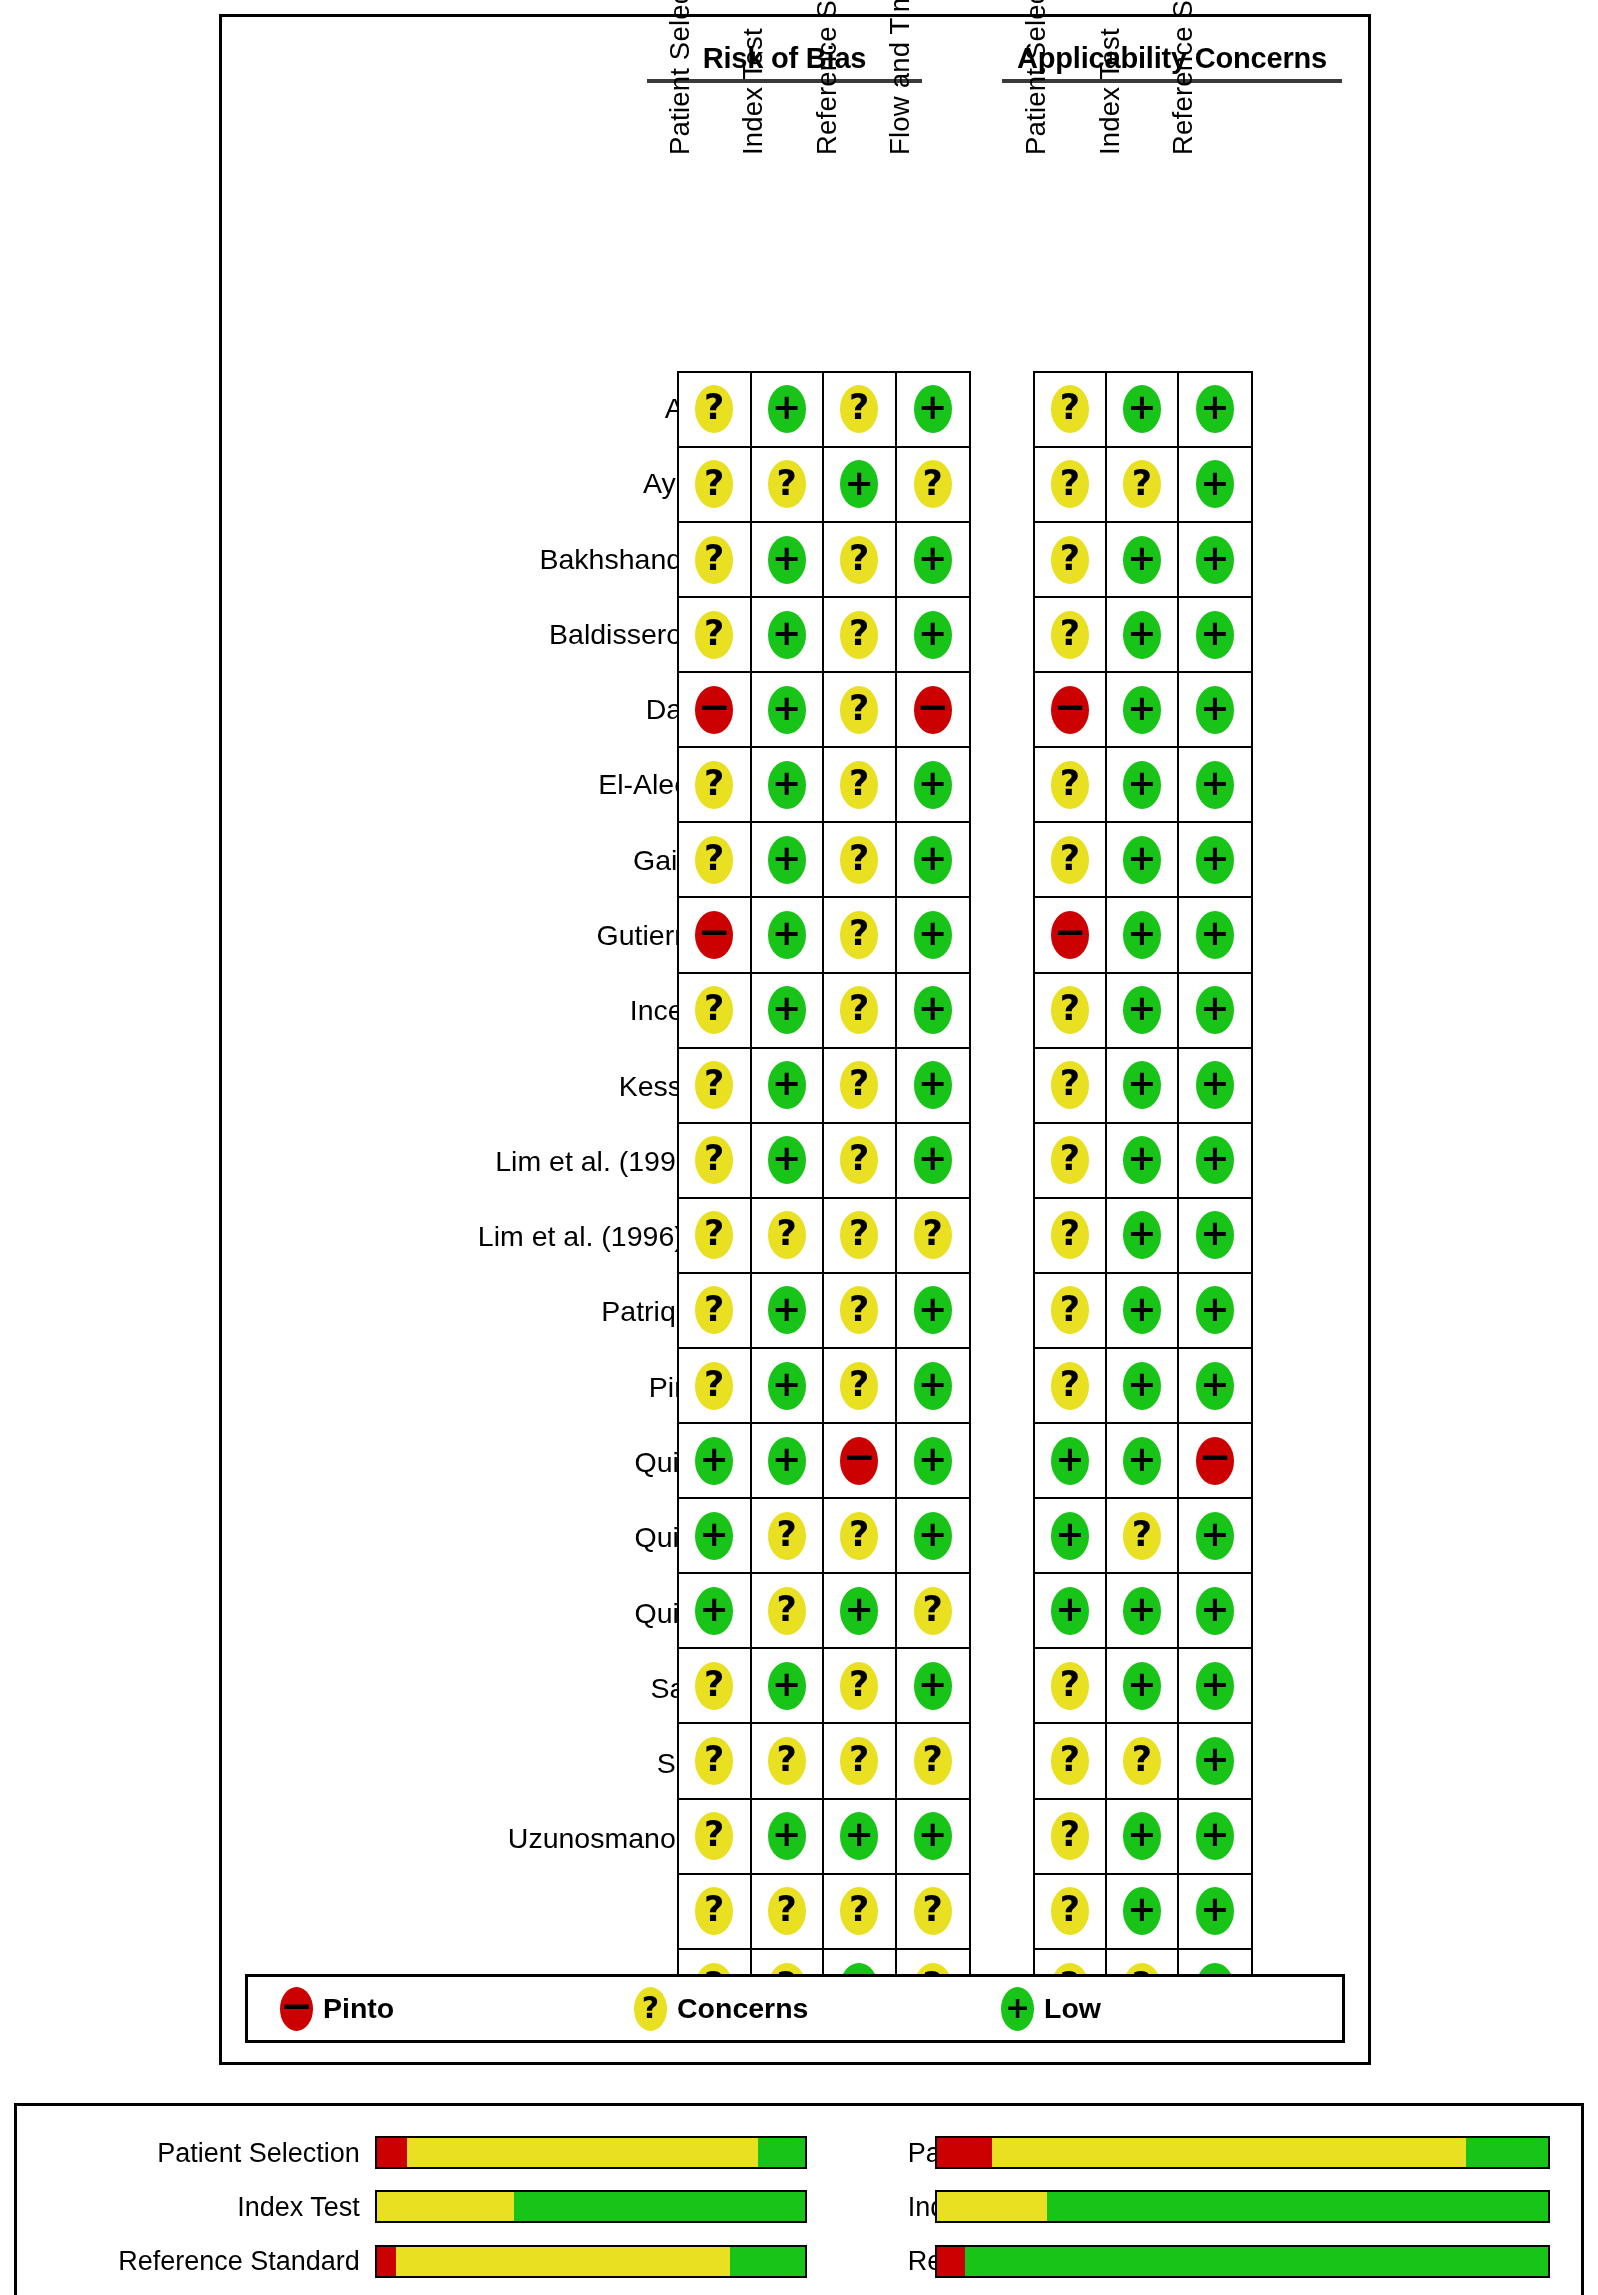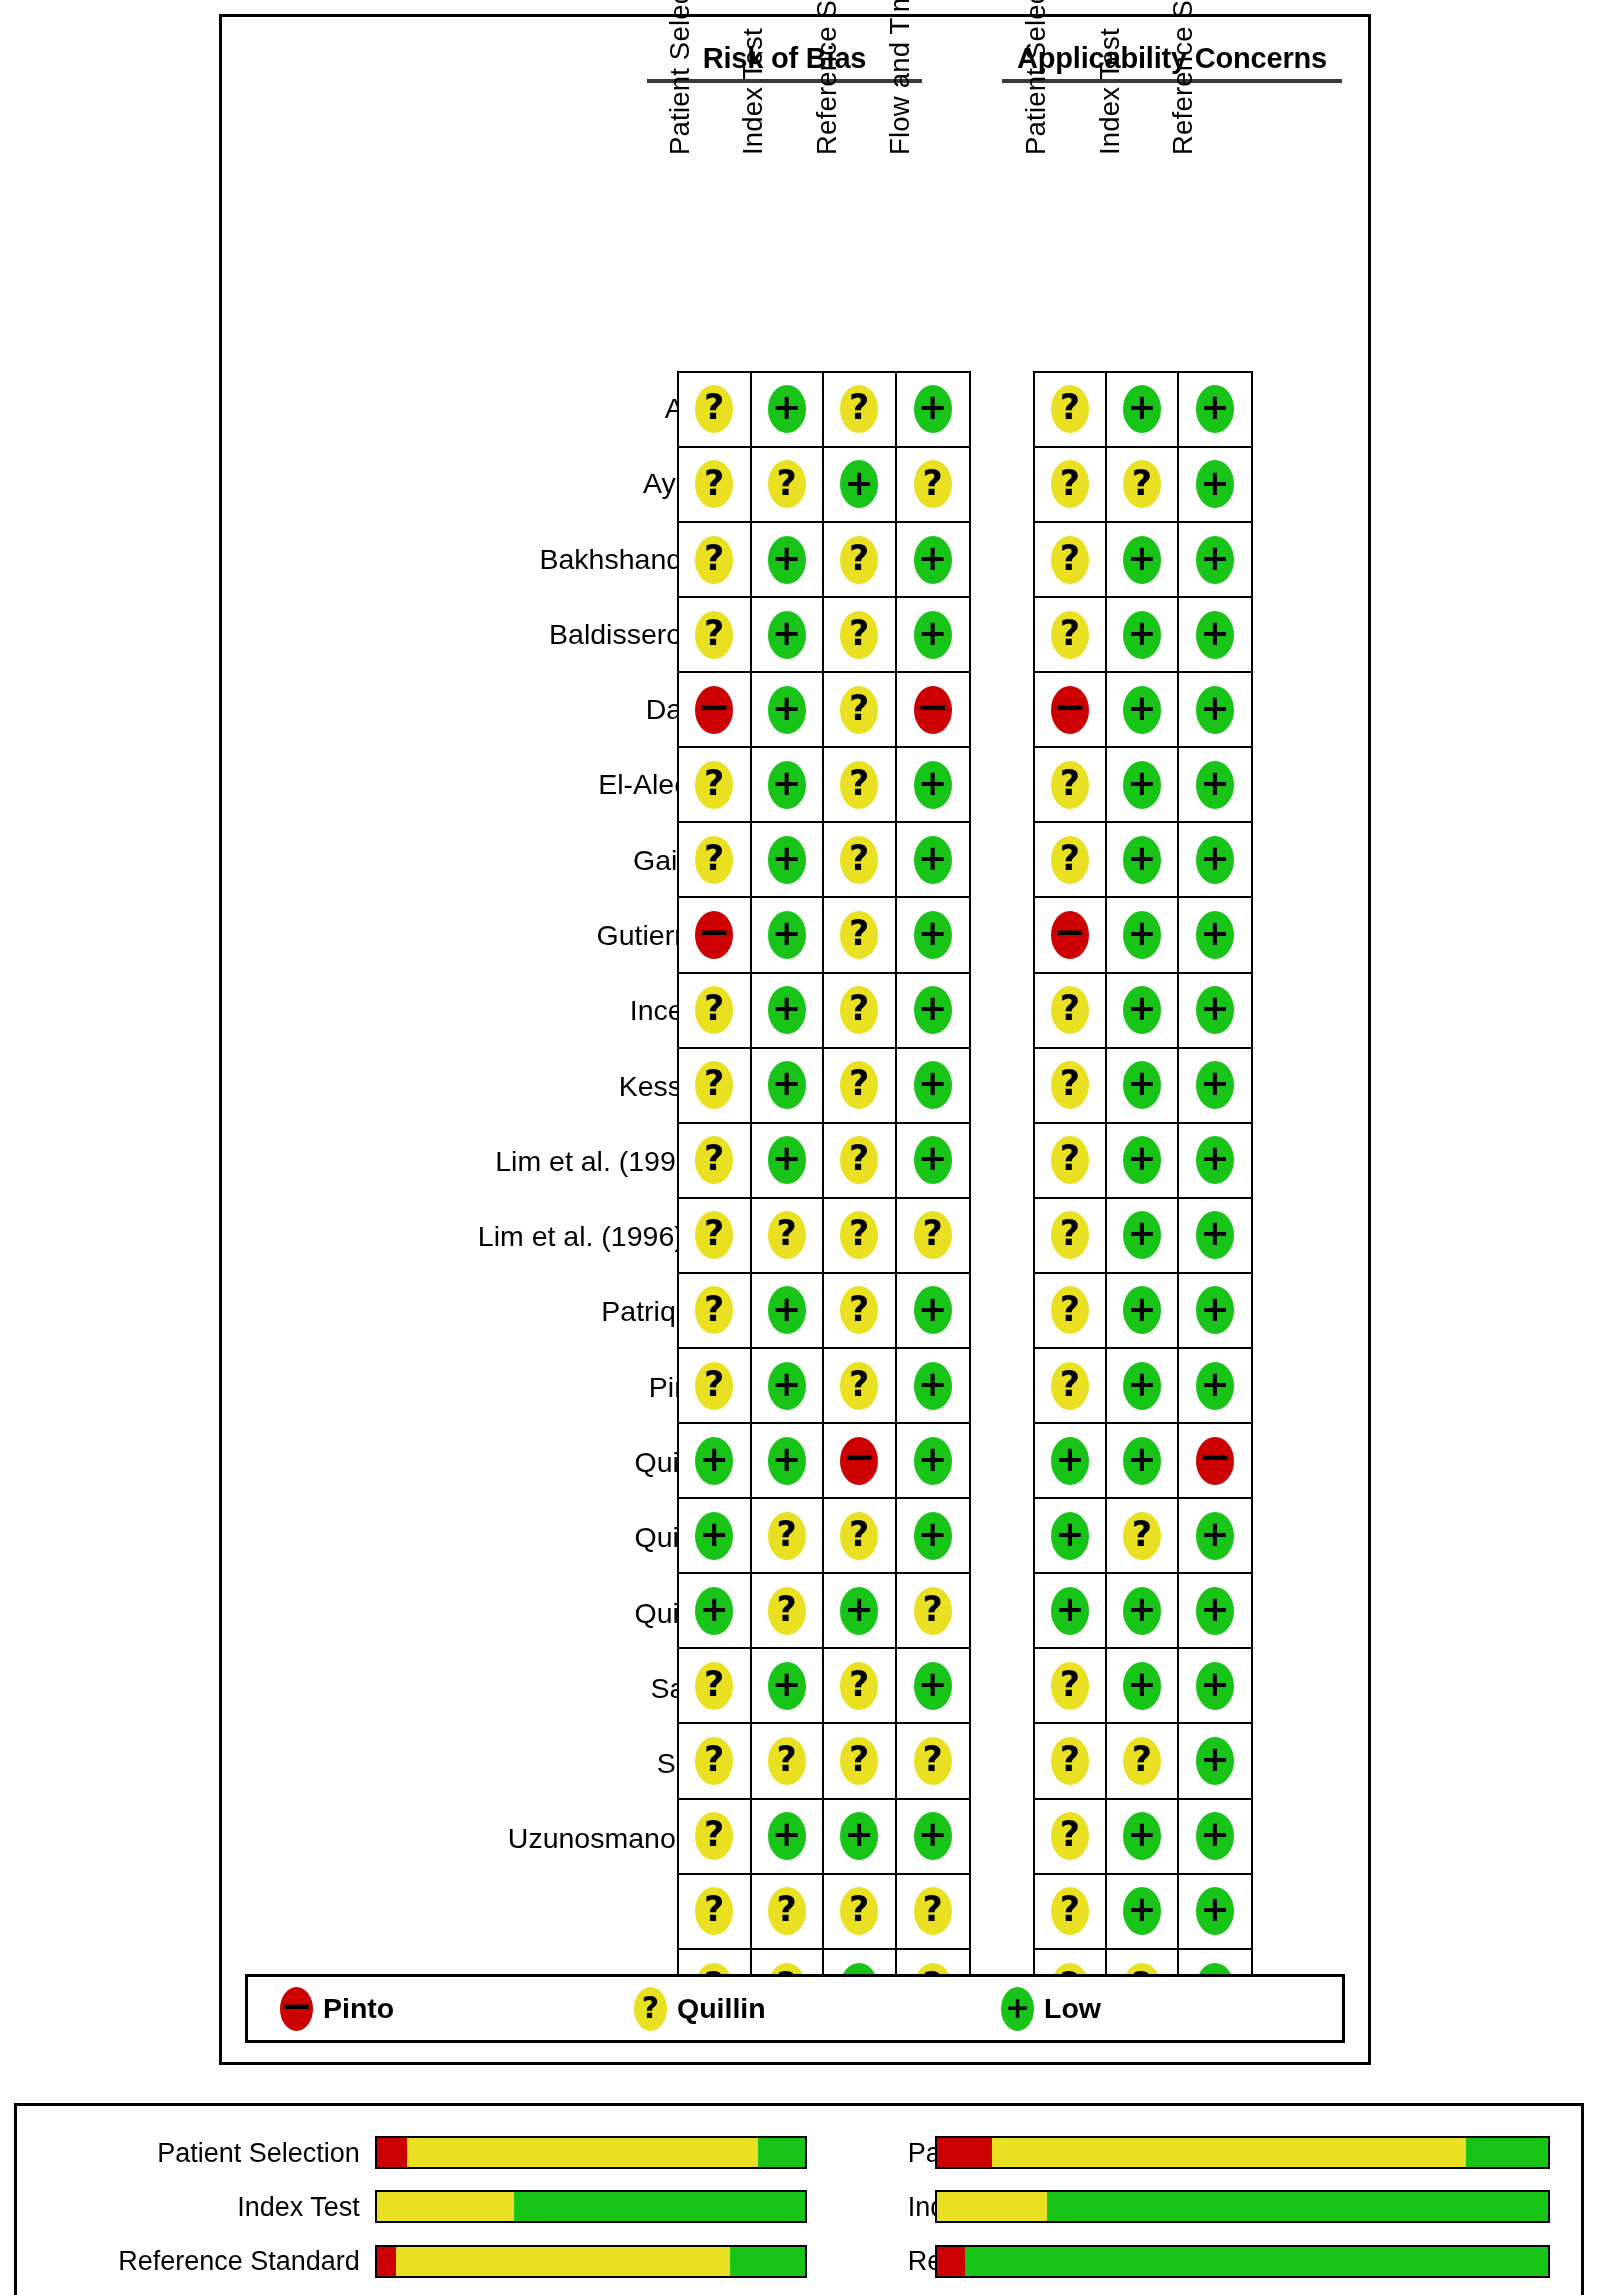--- a/index.html
+++ b/index.html
@@ -978,21 +978,21 @@
       <div class="leg-item" style="position: absolute; left: 32px;">
         <div class="oval high">
           <span class="gl">−</span>
         </div>
         <span class="leg-text">Pinto</span>
       </div>
       <div class="leg-item" style="position: absolute; left: 386px;">
         <div class="oval unclear">
           <span class="gl">?</span>
         </div>
-        <span class="leg-text">Quillin</span>
+        <span class="leg-text">Concerns</span>
       </div>
       <div class="leg-item" style="position: absolute; left: 753px;">
         <div class="oval low">
           <span class="gl">+</span>
         </div>
         <span class="leg-text">Low</span>
       </div>
     </div>
 </div>
 

